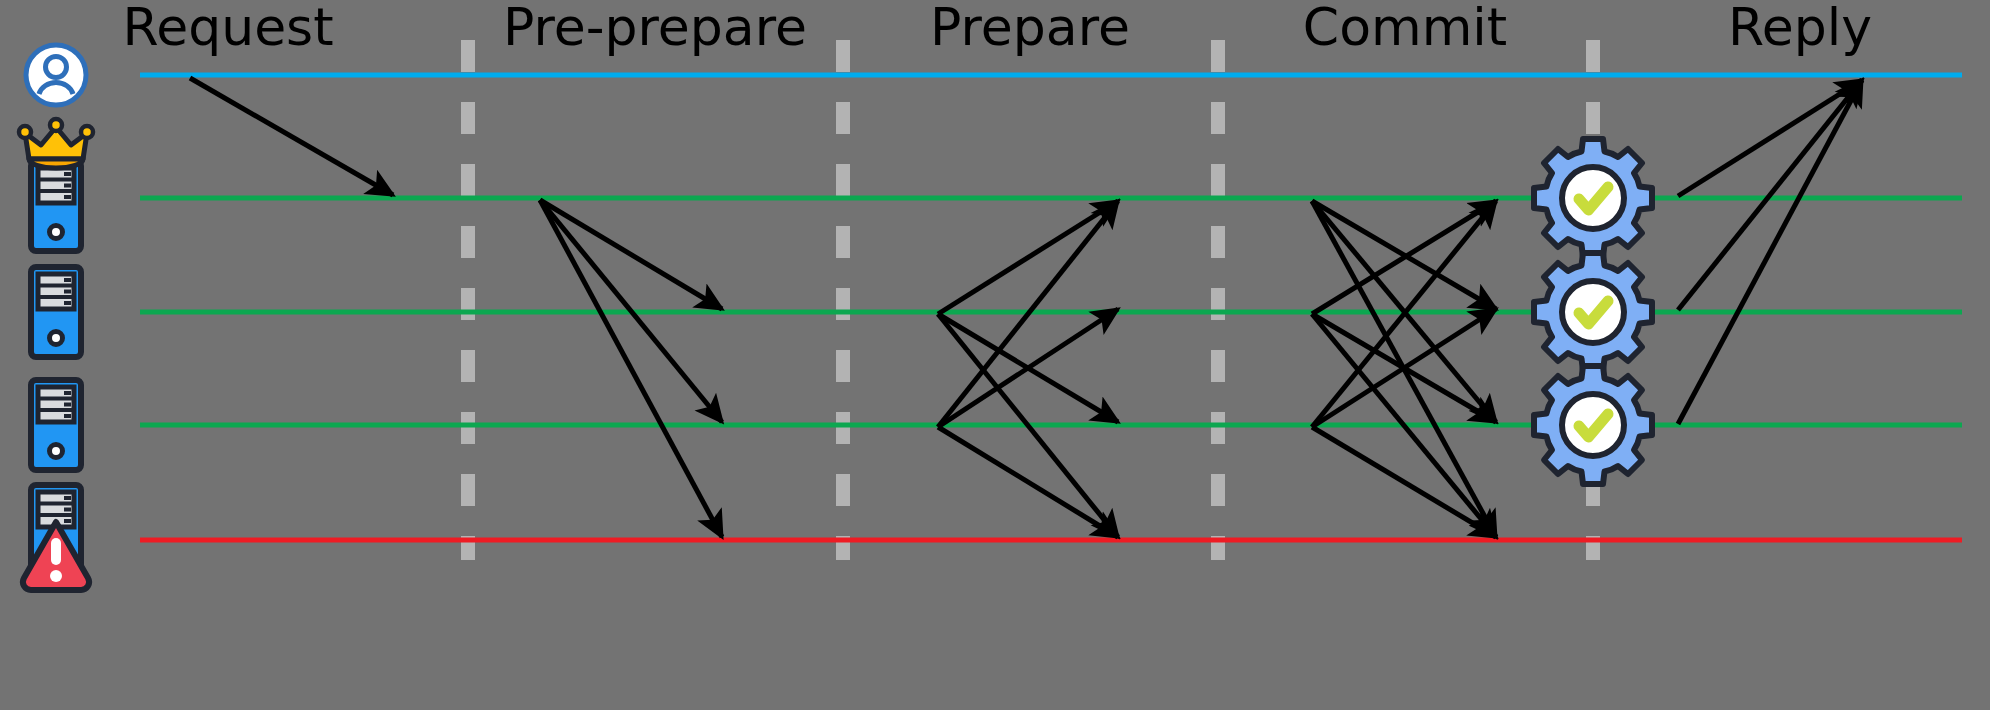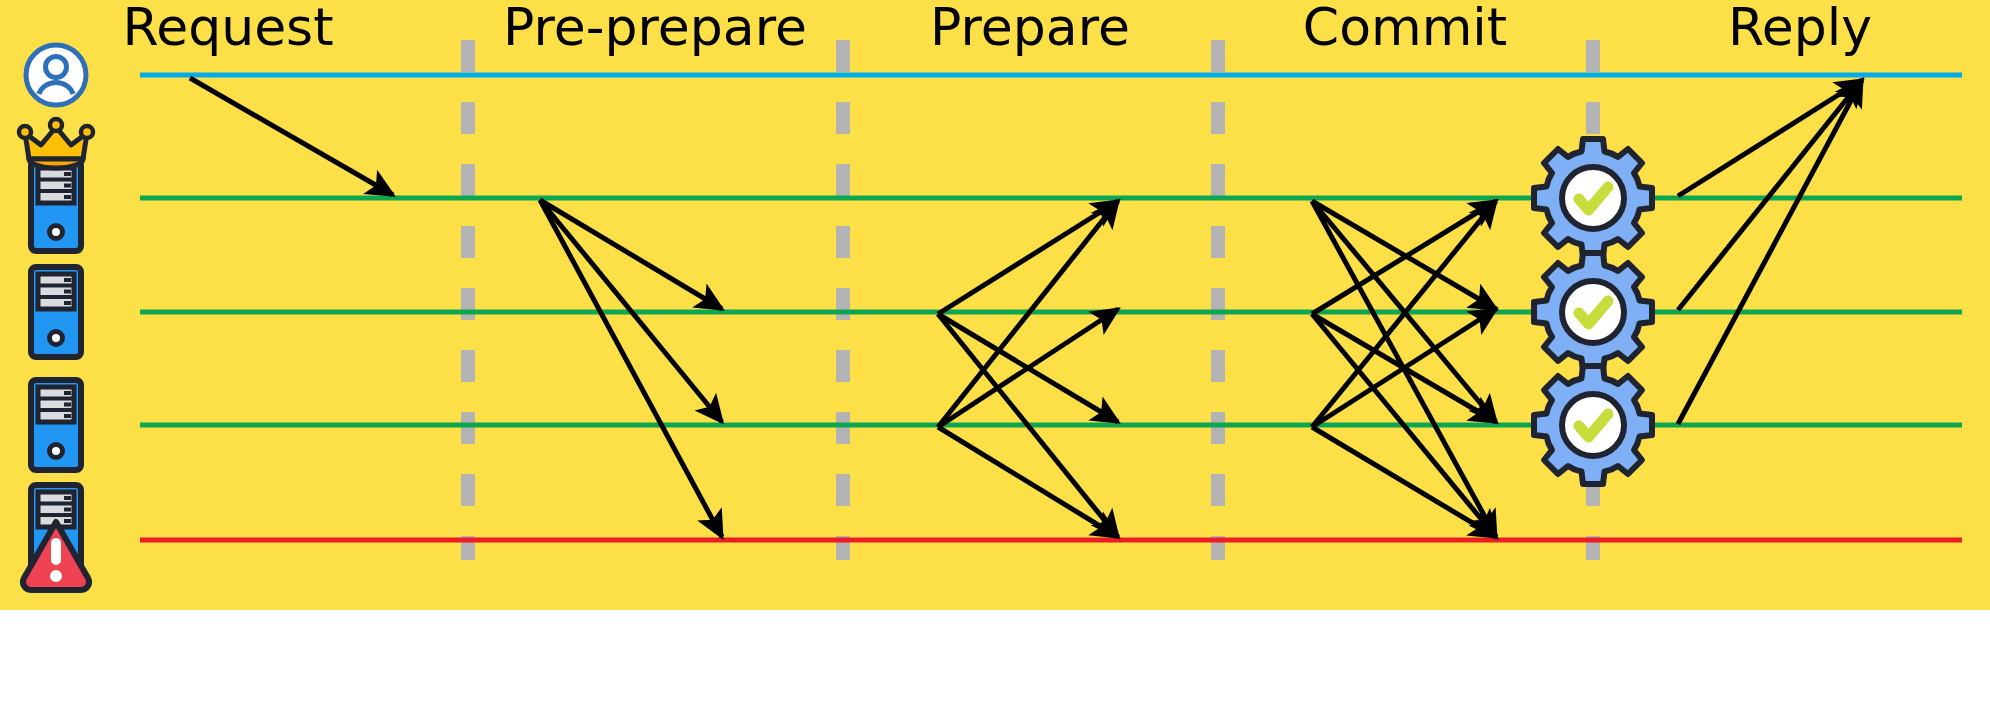--- a/index.html
+++ b/index.html
@@ -6,22 +6,22 @@
     margin: 0;
     padding: 0;
     background: #ffffff;
   }
   body {
     font-family: "DejaVu Sans", sans-serif;
   }
   #stage {
     position: relative;
     width: 1990px;
-    height: 610px;
-    background: #fde047;
+    height: 710px;
+    background: #737373;
     overflow: hidden;
   }
   #diagram {
     position: absolute;
     left: 0;
     top: 0;
     width: 1990px;
     height: 710px;
   }
   .phase-label {

